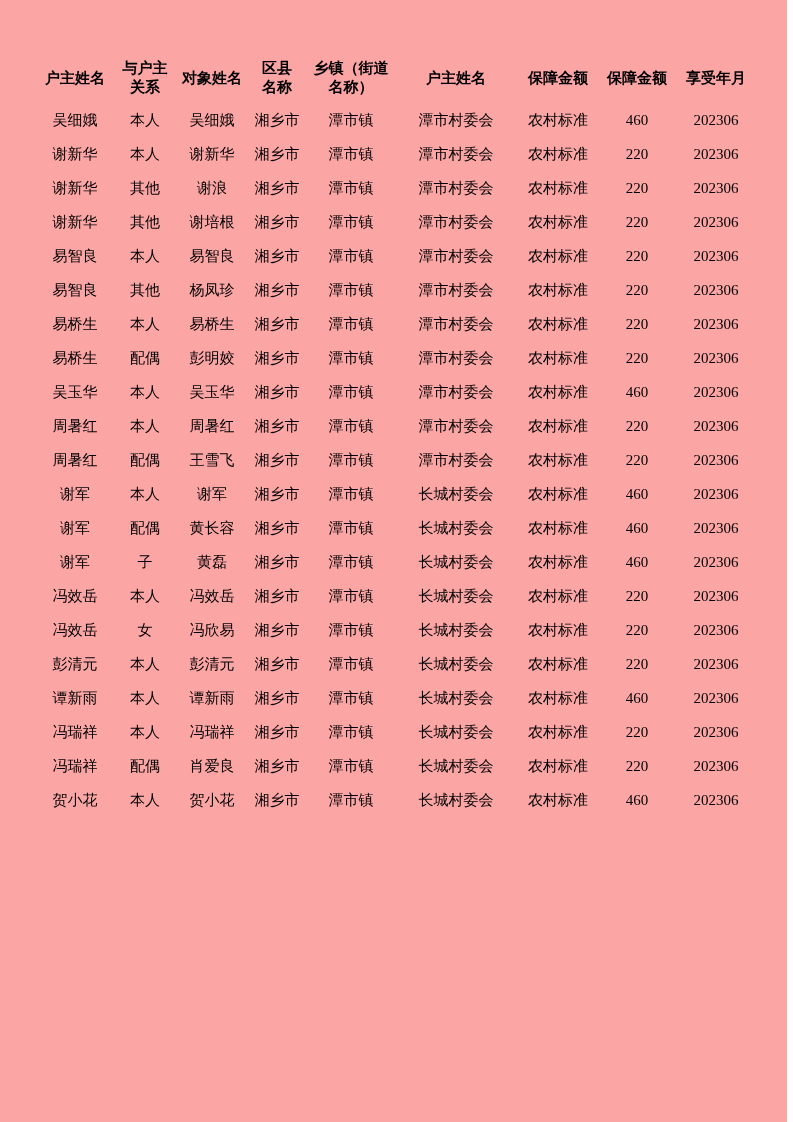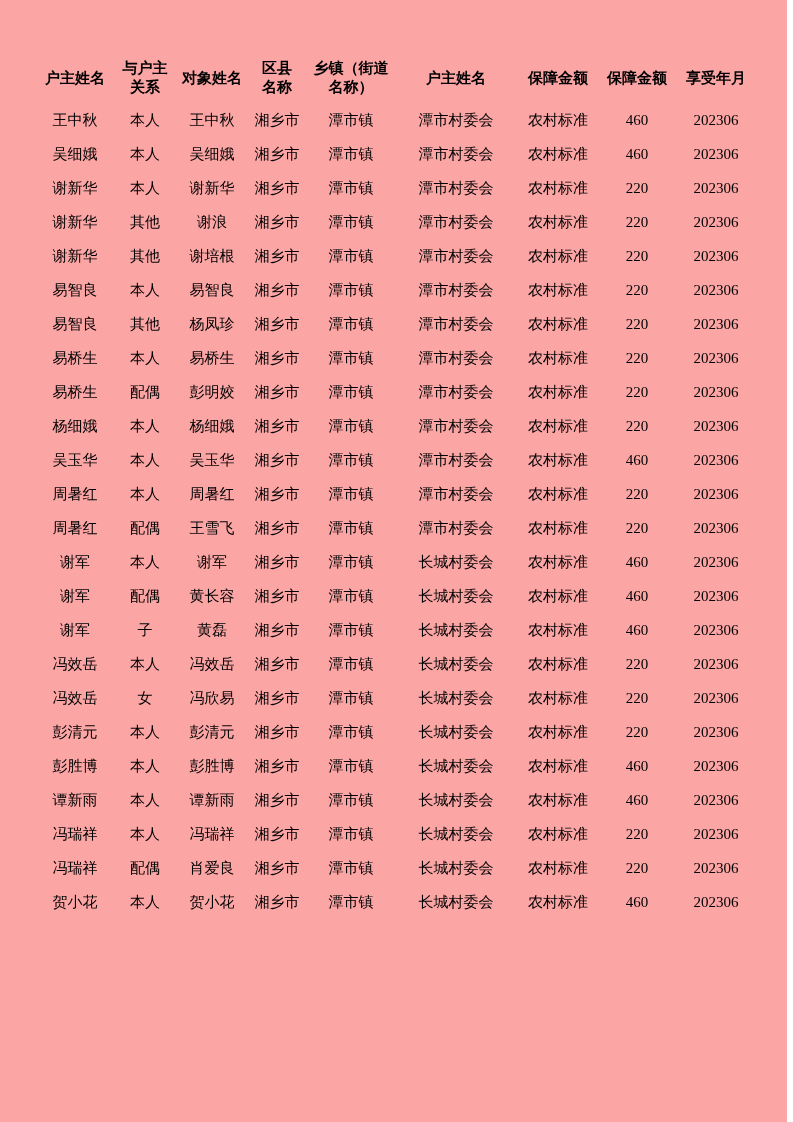--- a/index.html
+++ b/index.html
@@ -77,31 +77,20 @@
         <th>乡镇（街道
 名称）</th>
         <th>户主姓名</th>
         <th>保障金额</th>
         <th>保障金额</th>
         <th>享受年月</th>
       </tr>
     </thead>
     <tbody id="table-body">
         <tr>
-          <td>王中秋</td>
-          <td>本人</td>
-          <td>王中秋</td>
-          <td>湘乡市</td>
-          <td>潭市镇</td>
-          <td>潭市村委会</td>
-          <td>农村标准</td>
-          <td>460</td>
-          <td>202306</td>
-        </tr>
-        <tr>
           <td>吴细娥</td>
           <td>本人</td>
           <td>吴细娥</td>
           <td>湘乡市</td>
           <td>潭市镇</td>
           <td>潭市村委会</td>
           <td>农村标准</td>
           <td>460</td>
           <td>202306</td>
         </tr>
@@ -176,31 +165,20 @@
           <td>配偶</td>
           <td>彭明姣</td>
           <td>湘乡市</td>
           <td>潭市镇</td>
           <td>潭市村委会</td>
           <td>农村标准</td>
           <td>220</td>
           <td>202306</td>
         </tr>
         <tr>
-          <td>杨细娥</td>
-          <td>本人</td>
-          <td>杨细娥</td>
-          <td>湘乡市</td>
-          <td>潭市镇</td>
-          <td>潭市村委会</td>
-          <td>农村标准</td>
-          <td>220</td>
-          <td>202306</td>
-        </tr>
-        <tr>
           <td>吴玉华</td>
           <td>本人</td>
           <td>吴玉华</td>
           <td>湘乡市</td>
           <td>潭市镇</td>
           <td>潭市村委会</td>
           <td>农村标准</td>
           <td>460</td>
           <td>202306</td>
         </tr>
@@ -283,31 +261,20 @@
         </tr>
         <tr>
           <td>彭清元</td>
           <td>本人</td>
           <td>彭清元</td>
           <td>湘乡市</td>
           <td>潭市镇</td>
           <td>长城村委会</td>
           <td>农村标准</td>
           <td>220</td>
-          <td>202306</td>
-        </tr>
-        <tr>
-          <td>彭胜博</td>
-          <td>本人</td>
-          <td>彭胜博</td>
-          <td>湘乡市</td>
-          <td>潭市镇</td>
-          <td>长城村委会</td>
-          <td>农村标准</td>
-          <td>460</td>
           <td>202306</td>
         </tr>
         <tr>
           <td>谭新雨</td>
           <td>本人</td>
           <td>谭新雨</td>
           <td>湘乡市</td>
           <td>潭市镇</td>
           <td>长城村委会</td>
           <td>农村标准</td>

